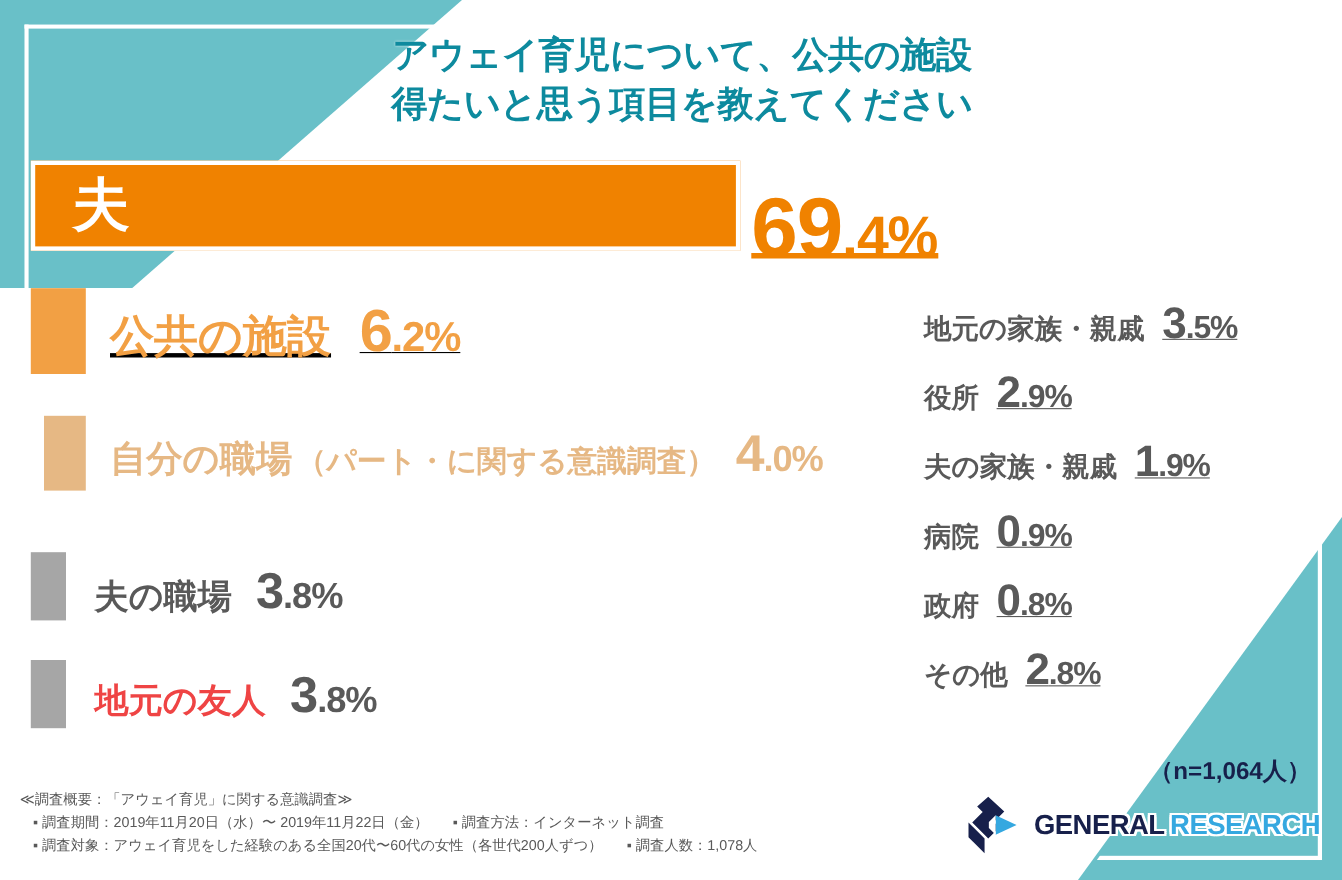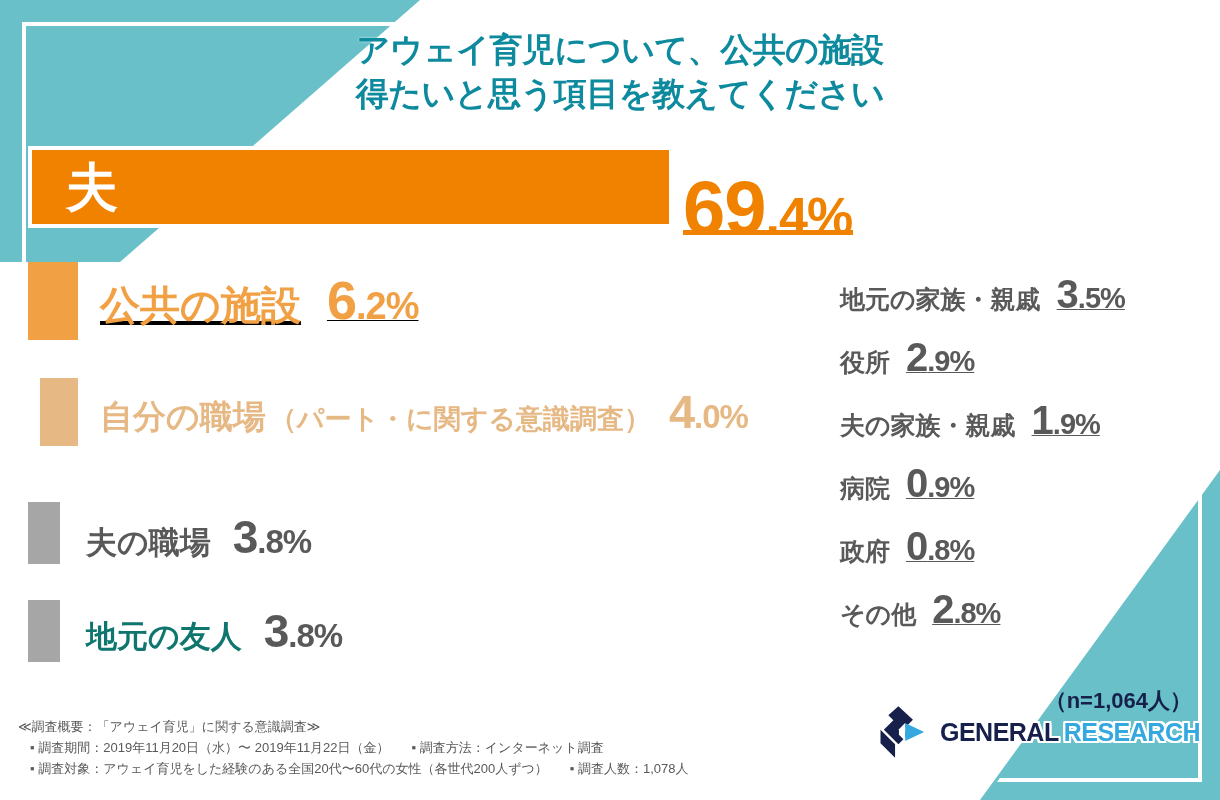--- a/index.html
+++ b/index.html
@@ -208,21 +208,21 @@
     white-space: nowrap;
   }
   .footnotes .fline { display: block; }
   .footnotes .indent { padding-left: 12px; }
   .gap { display: inline-block; width: 22px; }
 
   
   .logo {
     position: absolute;
     right: 20px;
-    bottom: 40px;
+    bottom: 22px;
     display: flex;
     align-items: center;
     z-index: 9;
   }
   .logo-mark {
     width: 56px;
     height: 56px;
     flex: none;
     margin-right: 8px;
   }
@@ -290,21 +290,21 @@
       <span class="llabel" style="font-size:31px; color:#595959;">夫の職場</span>
       <span class="lvalue" style="margin-left:22px; color:#595959;">
         <span class="big" style="font-size:46px;">3</span><span class="small" style="font-size:33px;">.8%</span>
       </span>
     </div>
   </div>
 
   <div class="lrow" style="left:28px; top:600px;">
     <div class="marker" style="width:32px; height:62px; background:#a6a6a6; margin-right:26px;"></div>
     <div class="ltext">
-      <span class="llabel" style="font-size:31px; color:#0f766e;">地元の友人</span>
+      <span class="llabel" style="font-size:31px; color:#ef4444;">地元の友人</span>
       <span class="lvalue" style="margin-left:22px; color:#595959;">
         <span class="big" style="font-size:46px;">3</span><span class="small" style="font-size:33px;">.8%</span>
       </span>
     </div>
   </div>
 
   <div class="right-col">
 
     <div class="rrow">
       <span class="rlabel">地元の家族・親戚</span>

